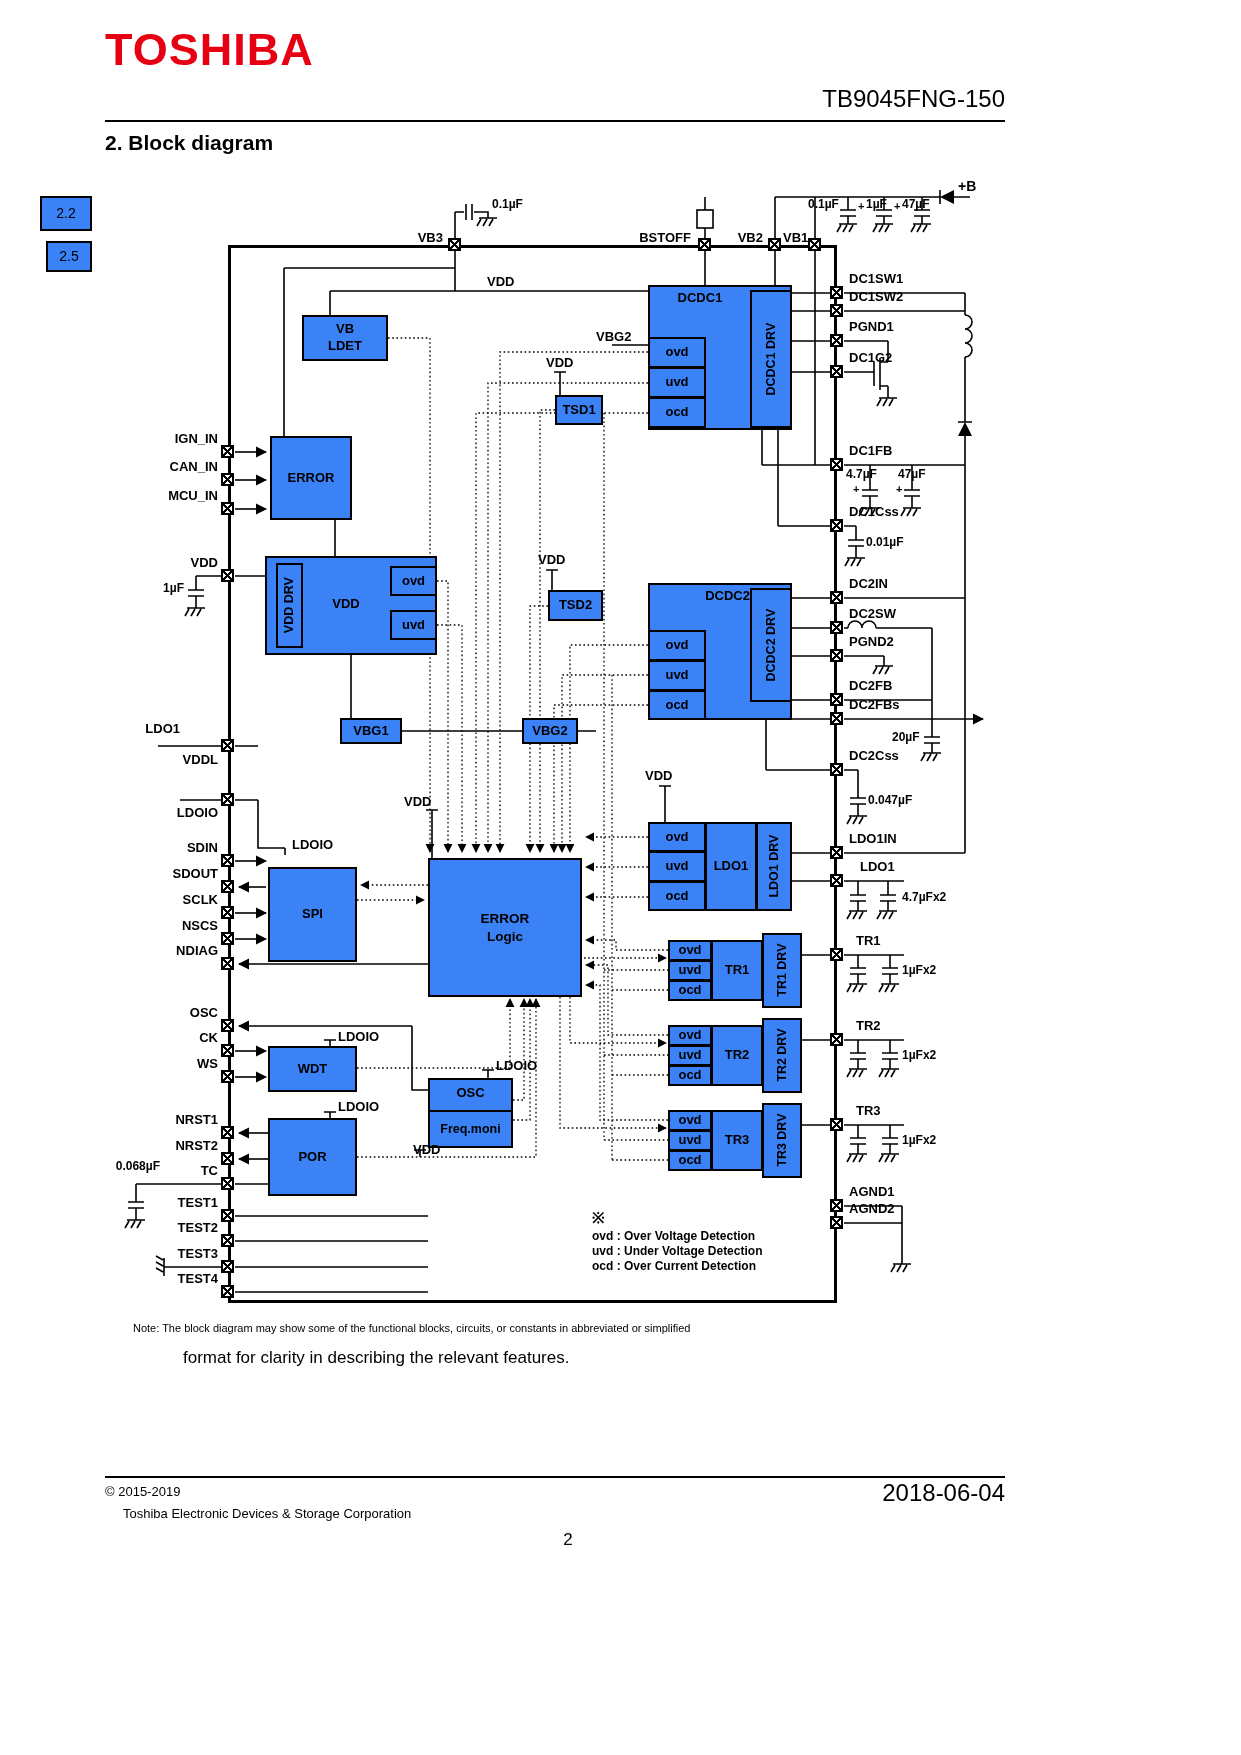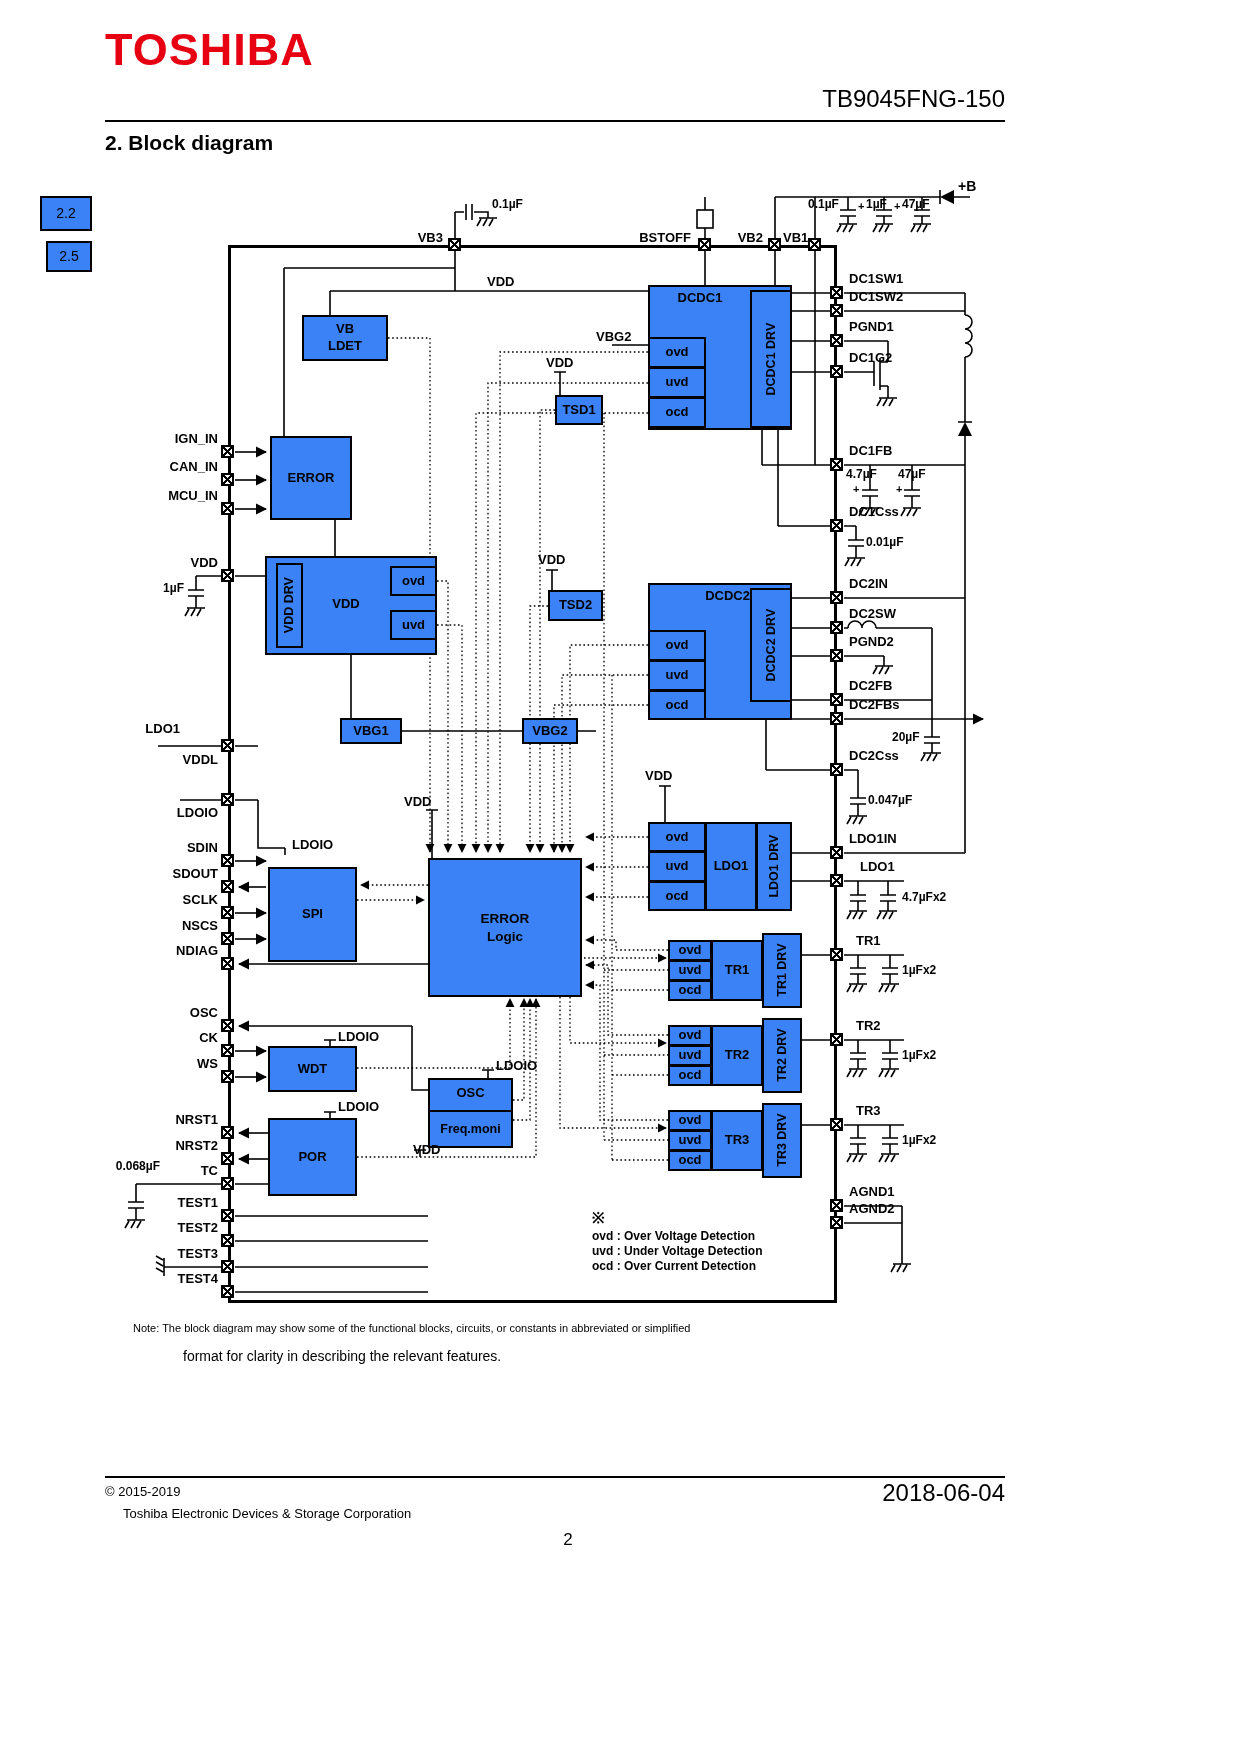--- a/index.html
+++ b/index.html
@@ -457,21 +457,21 @@
   <div class="lbl" style="left:338px;top:1030px">LDOIO</div>
   <div class="lbl" style="left:496px;top:1059px">LDOIO</div>
   <div class="lbl" style="left:338px;top:1100px">LDOIO</div>
 
   <div class="lbl" style="left:592px;top:1210px;font-size:15px">※</div>
   <div class="lbl s12" style="left:592px;top:1230px">ovd : Over Voltage Detection</div>
   <div class="lbl s12" style="left:592px;top:1245px">uvd : Under Voltage Detection</div>
   <div class="lbl s12" style="left:592px;top:1260px">ocd : Over Current Detection</div>
 
   <div class="abs" style="left:133px;top:1322px;font-size:11px">Note: The block diagram may show some of the functional blocks, circuits, or constants in abbreviated or simplified</div>
-  <div class="abs" style="left:183px;top:1348px;font-size:14px">format for clarity in describing the relevant features.</div>
+  <div class="abs" style="left:183px;top:1348px;font-size:17px">format for clarity in describing the relevant features.</div>
 
   <div class="abs" style="left:105px;top:1476px;width:900px;height:2px;background:#000"></div>
   <div class="abs" style="left:105px;top:1484px;font-size:13px">© 2015-2019</div>
   <div class="abs" style="left:805px;top:1479px;width:200px;text-align:right;font-size:24px">2018-06-04</div>
   <div class="abs" style="left:123px;top:1506px;font-size:13px">Toshiba Electronic Devices &amp; Storage Corporation</div>
   <div class="abs" style="left:556px;top:1530px;width:24px;text-align:center;font-size:17px">2</div>
 
 </div>
 
 </body></html>

